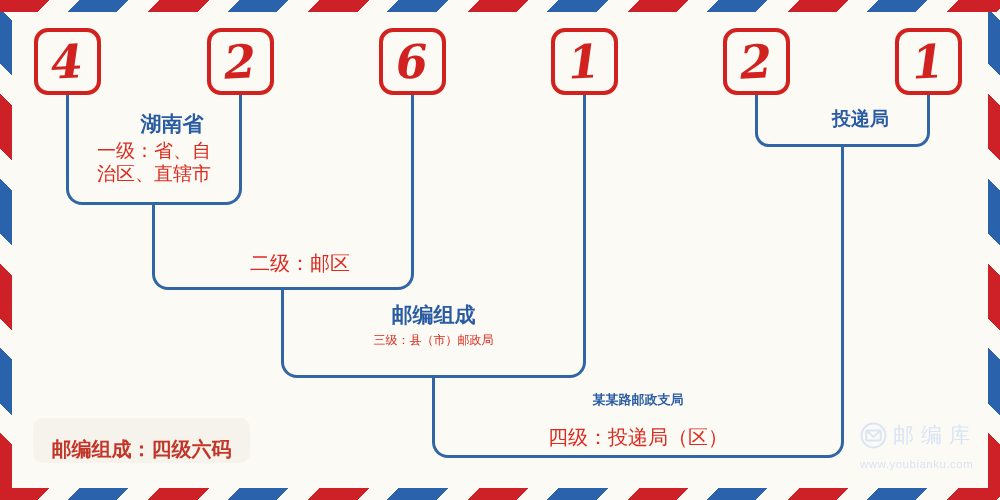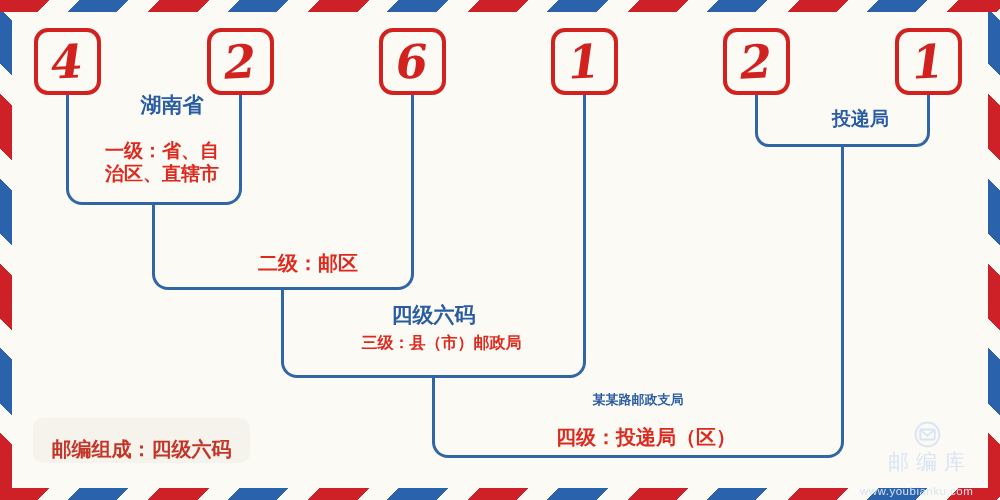--- a/index.html
+++ b/index.html
@@ -50,33 +50,33 @@
     border-left:3px solid var(--line-blue,#3166a6);
     border-right:3px solid var(--line-blue,#3166a6);
     border-bottom:3px solid var(--line-blue,#3166a6);
     border-radius:0 0 16px 16px;
   }
   .stub{position:absolute;width:3px;background:var(--line-blue,#3166a6);}
 
   
   .lbl{position:absolute;text-align:center;line-height:1.2;white-space:nowrap;}
   .blue-title{color:var(--label-blue,#2a5ca3);font-weight:bold;}
-  .red-label{color:var(--label-red,#dd2a1f);font-weight:bold;margin-left:8px;}
+  .red-label{color:var(--label-red,#dd2a1f);font-weight:normal;}
 
   
   .badge{
     position:absolute;left:33px;top:418px;width:217px;height:45px;
     background:var(--badge-bg,#f6f2ec);border-radius:10px;
     display:flex;align-items:flex-end;justify-content:center;
   }
   .badge span{color:var(--badge-text,#c33527);font-weight:bold;font-size:20px;}
 
   
   .watermark{position:absolute;left:860px;top:421px;width:134px;color:var(--watermark-blue,#d9e4f5);}
-  .wm-row{display:flex;align-items:center;flex-direction:column;}
+  .wm-row{display:flex;align-items:center;}
   .wm-brand{font-size:21px;letter-spacing:7px;margin-left:6px;white-space:nowrap;}
   .wm-url{font-size:11.5px;margin-top:9px;letter-spacing:0.5px;white-space:nowrap;}
 </style>
 </head>
 <body>
 
 <div id="canvas">
 
   <div class="band band-h band-top"></div>
   <div class="band band-h band-bottom"></div>
@@ -105,28 +105,28 @@
   <div class="u-shape" style="left:66px;top:95px;width:176px;height:110px"></div>
   <div class="u-shape" style="left:152px;top:205px;width:262px;height:85px"></div>
   <div class="u-shape" style="left:281px;top:290px;width:305px;height:88px"></div>
   <div class="u-shape" style="left:432px;top:378px;width:412px;height:80px"></div>
   <div class="u-shape" style="left:755px;top:95px;width:175px;height:52px;border-radius:0 0 14px 14px"></div>
 
   <div class="stub" style="left:411px;top:95px;height:110px"></div>
   <div class="stub" style="left:583px;top:95px;height:195px"></div>
   <div class="stub" style="left:841px;top:147px;height:231px"></div>
 
-  <div class="lbl blue-title" style="left:66px;width:212px;top:92px;font-size:21px">湖南省</div>
+  <div class="lbl blue-title" style="left:66px;width:212px;top:111px;font-size:21px">湖南省</div>
   <div class="lbl red-label" style="left:66px;width:176px;top:140px;font-size:19px">一级：省、自</div>
   <div class="lbl red-label" style="left:66px;width:176px;top:163px;font-size:19px">治区、直辖市</div>
 
   <div class="lbl red-label" style="left:220px;width:160px;top:251px;font-size:20px">二级：邮区</div>
 
-  <div class="lbl blue-title" style="left:281px;width:305px;top:302px;font-size:21px">四级六码</div>
-  <div class="lbl red-label" style="left:281px;width:305px;top:333px;font-size:16px">三级：县（市）邮政局</div>
+  <div class="lbl blue-title" style="left:281px;width:305px;top:302px;font-size:21px">邮编组成</div>
+  <div class="lbl red-label" style="left:281px;width:305px;top:333px;font-size:12px">三级：县（市）邮政局</div>
 
   <div class="lbl blue-title" style="left:432px;width:412px;top:392px;font-size:13px">某某路邮政支局</div>
   <div class="lbl red-label" style="left:432px;width:412px;top:425px;font-size:20px">四级：投递局（区）</div>
 
   <div class="lbl blue-title" style="left:755px;width:211px;top:108px;font-size:19px">投递局</div>
 
   <div class="badge">
     <span>邮编组成：四级六码</span>
   </div>
 

